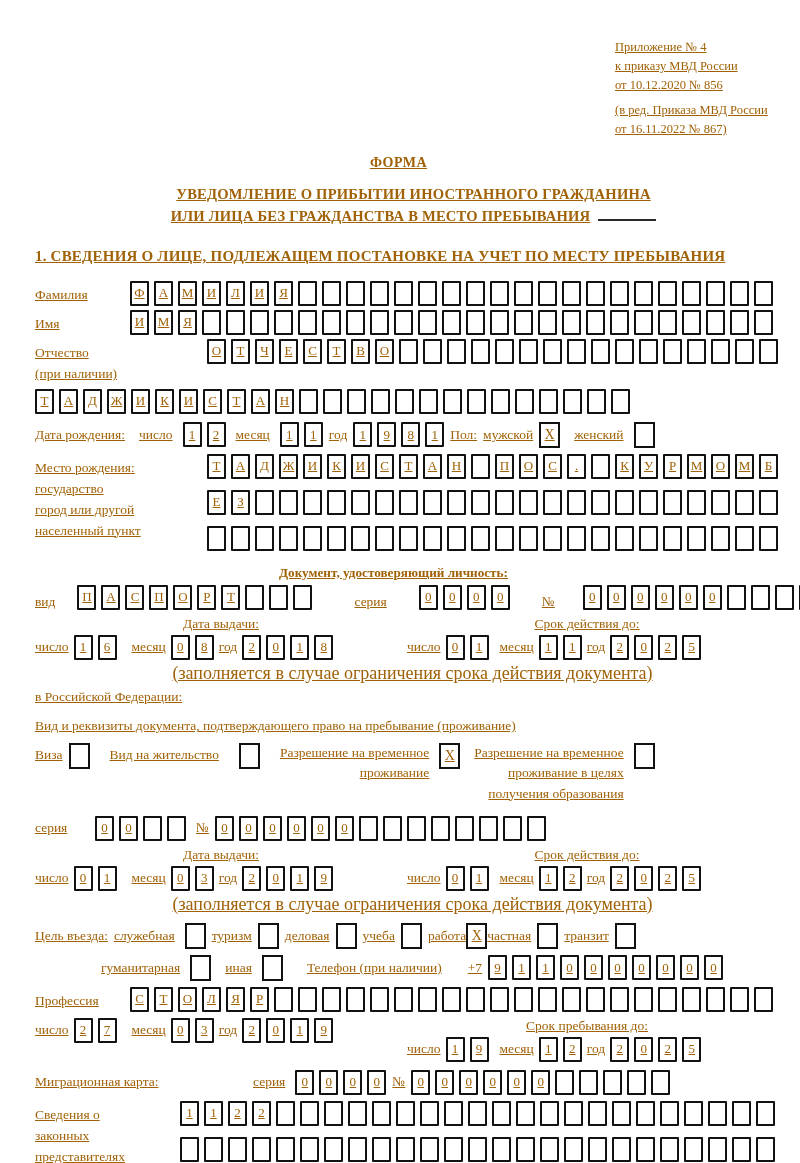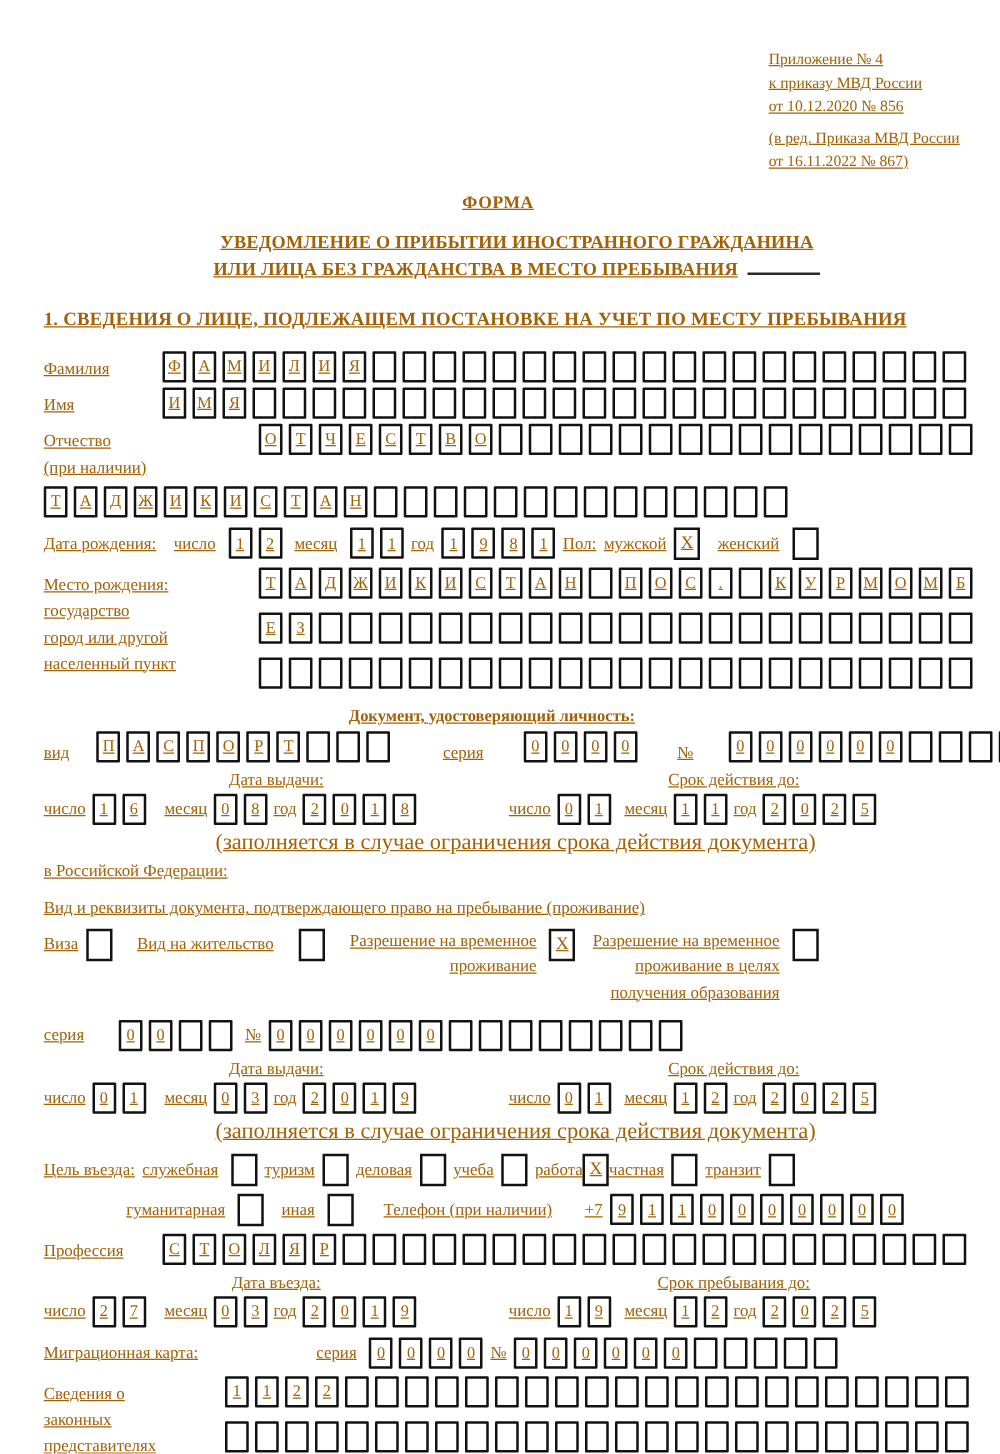--- a/index.html
+++ b/index.html
@@ -549,21 +549,20 @@
         <div class="cell"></div>
         <div class="cell"></div>
         <div class="cell"></div>
         <div class="cell"></div>
         <div class="cell"></div>
       </div>
   </div>
 
   <div class="daterow">
     <div class="dblock-l">
-      <div class="dhead">Дата въезда:</div>
       <div class="dline">
         <span>число</span>
         <div class="cells">
             <div class="cell">2</div>
             <div class="cell">7</div>
           </div>
         <span class="ml10">месяц</span>
         <div class="cells">
             <div class="cell">0</div>
             <div class="cell">3</div>

